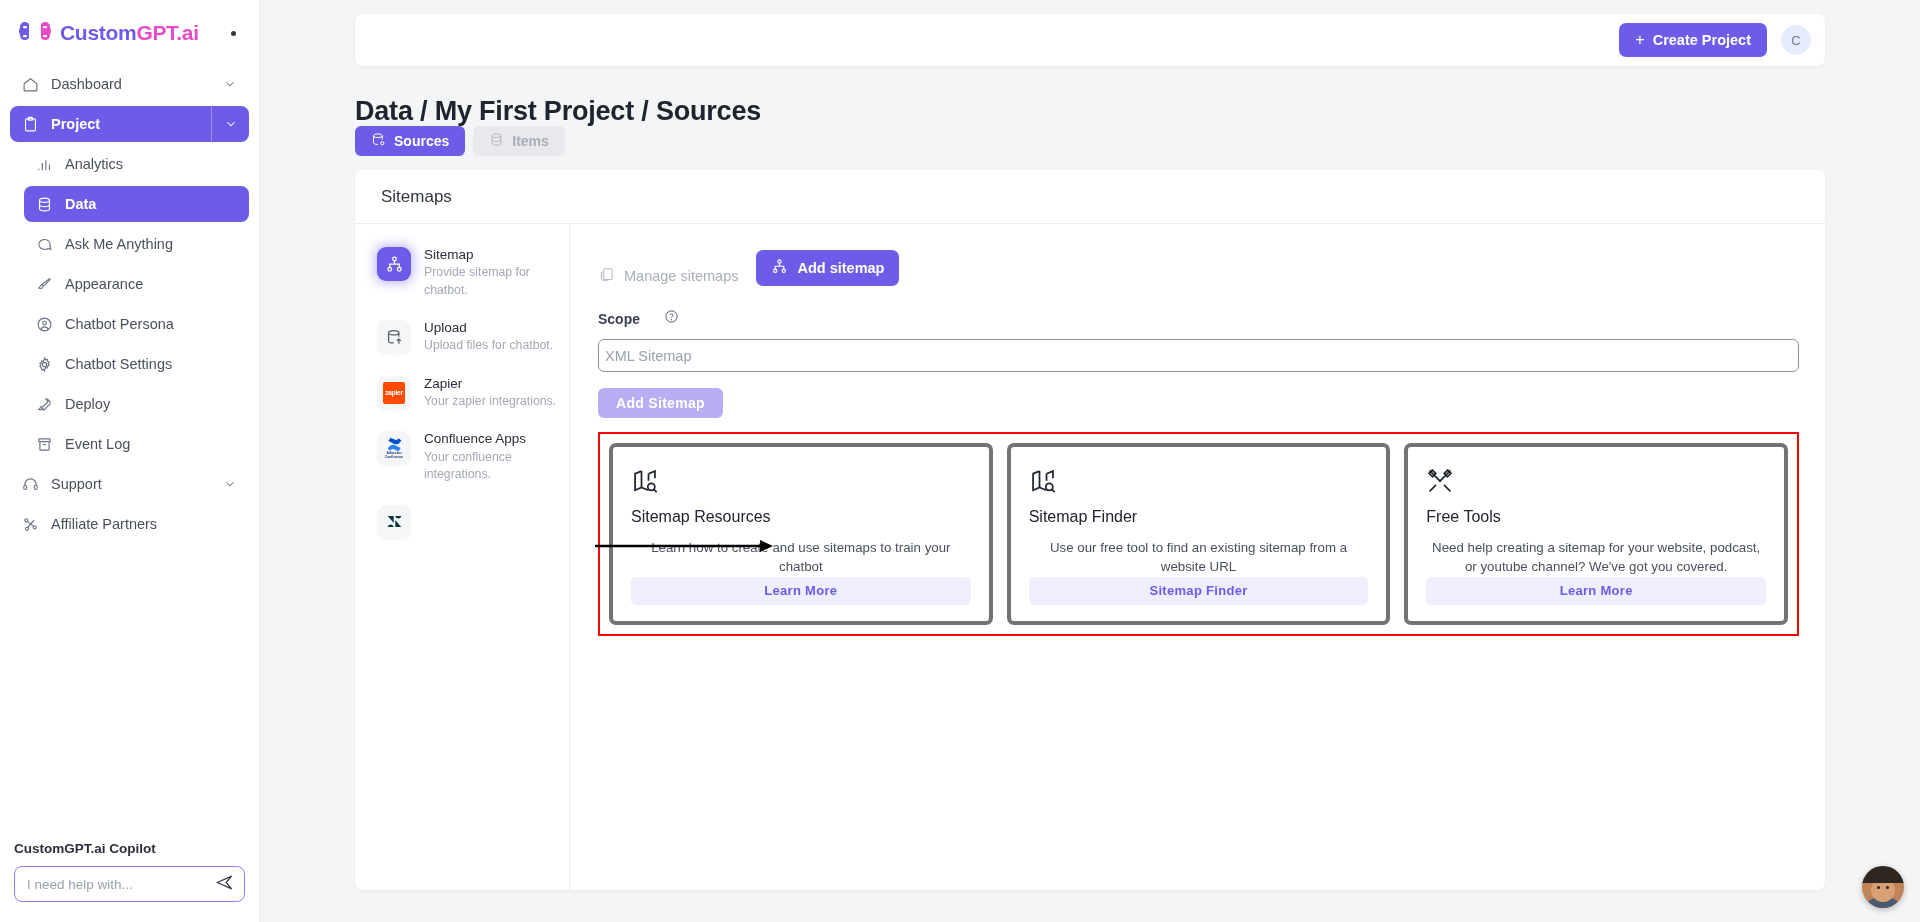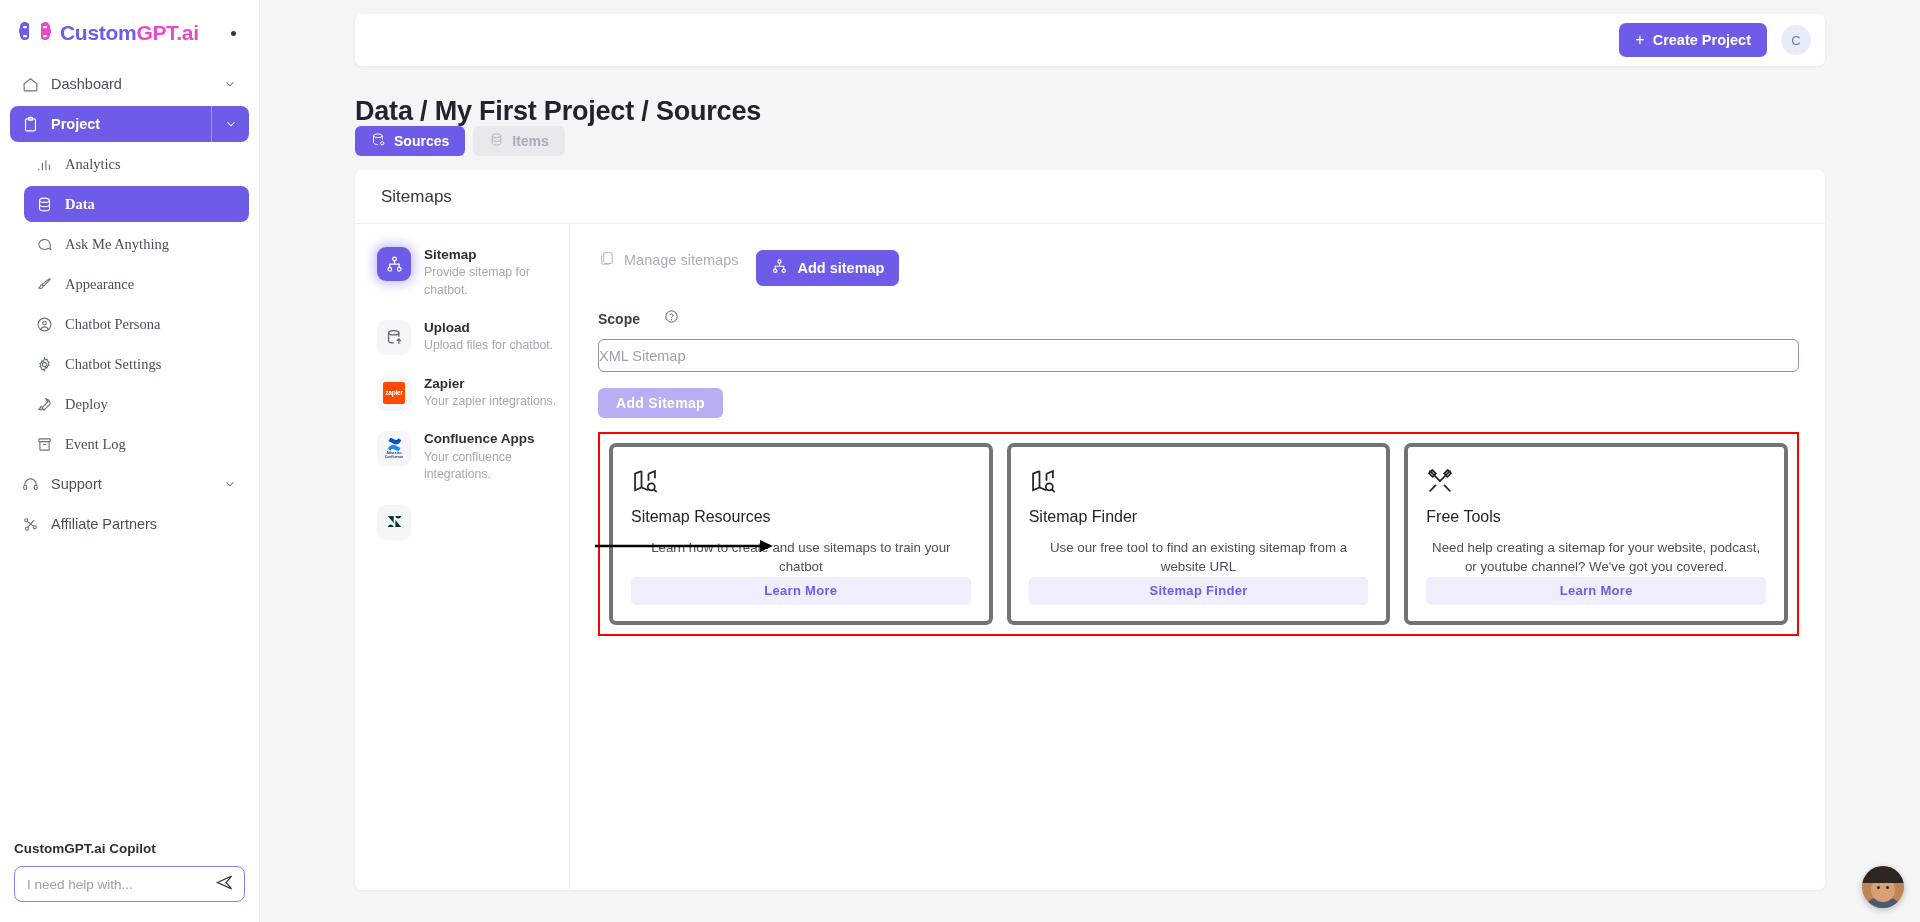--- a/index.html
+++ b/index.html
@@ -51,21 +51,21 @@
   .nav-item.active-solid { background:#6c5ce7; color:#fff; font-weight:bold; position:relative; padding-right:0; }
   .nav-item.active-solid .ic svg { stroke:#fff; }
   .nav-item.active-solid .chev svg { stroke:#fff; }
   .nav-item.active-solid .chev-box {
     width:38px; height:36px; display:flex; align-items:center; justify-content:center;
     border-left:1px solid rgba(255,255,255,.35);
   }
   .nav-item.active-flat { background:#6c5ce7; color:#fff; font-weight:bold; }
   .nav-item.active-flat .ic svg { stroke:#fff; }
 
-  .nav-sub { padding-left:14px;font-family:Liberation Serif, serif; }
+  .nav-sub { padding-left:14px; }
 
   .copilot {
     margin-top:auto; padding:0 14px 20px 14px;
   }
   .copilot-title { font-size:13.5px; font-weight:bold; color:#2b2f3a; margin-bottom:10px; }
   .copilot-box {
     height:36px; border:1.5px solid #8c7ef0; border-radius:8px;
     display:flex; align-items:center; padding:0 10px; gap:8px; background:#fff;
   }
   .copilot-box input {
@@ -134,33 +134,33 @@
   .src-item { display:flex; gap:13px; margin-bottom:18px; cursor:pointer; align-items:flex-start; }
   .src-ic {
     width:34px; height:34px; border-radius:9px; flex:none; margin-top:3px;
     background:#f5f6f8; display:flex; align-items:center; justify-content:center;
     box-shadow:0 1px 2px rgba(0,0,0,.05);
   }
   .src-item.sel .src-ic { background:#6c5ce7; box-shadow:0 0 12px 2px rgba(108,92,231,.45); }
   .src-ic svg { width:19px; height:19px; fill:none; stroke:#5b606d; stroke-width:1.6; }
   .src-item.sel .src-ic svg { stroke:#fff; }
   .src-txt { padding-top:1px; }
-  .src-name { font-size:13.5px; font-weight:bold; color:#2b2f3a; line-height:1.35; }
+  .src-name { font-size:13.5px; font-weight:normal; color:#2b2f3a; line-height:1.35; }
   .src-desc { font-size:12.3px; color:#a3a8b3; line-height:1.42; max-width:140px; }
   .zapier-mark {
     width:22px; height:22px; background:#ff4a00; border-radius:2px;
     display:flex; align-items:center; justify-content:center;
     color:#fff; font-size:6.5px; font-weight:bold; letter-spacing:-0.2px;
   }
   .conf-mark { display:flex; flex-direction:column; align-items:center; }
   .conf-mark svg { width:17px; height:15px; stroke:none; }
   .conf-mark span { font-size:3.4px; color:#1c3d6e; font-weight:bold; line-height:1.1; text-align:center; }
 
   .panel { flex:1; padding:26px 26px 0 28px; position:relative; min-width:0; }
-  .panel-actions { display:flex; align-items:flex-start; gap:18px; }
+  .panel-actions { display:flex; align-items:flex-end; gap:18px; }
   .manage-btn {
     display:flex; align-items:center; gap:9px; background:none; border:none;
     font-size:14.5px; color:#a9aeb9; cursor:pointer; padding:0;
     font-family:"Liberation Sans", sans-serif;
   }
   .manage-btn svg { width:17px; height:17px; fill:none; stroke:#b4b9c3; stroke-width:1.5; }
   .addsitemap-btn {
     background:#6c5ce7; color:#fff; border:none; border-radius:7px;
     height:36px; padding:0 15px; display:flex; align-items:center; gap:9px;
     font-size:14.5px; font-weight:bold; cursor:pointer;
@@ -168,21 +168,21 @@
   }
   .addsitemap-btn svg { width:17px; height:17px; fill:none; stroke:#fff; stroke-width:1.6; }
 
   .scope-row { display:flex; align-items:center; gap:24px; margin-top:23px; }
   .scope-label { font-size:14px; font-weight:bold; color:#3b4050; }
   .help-ic svg { width:15px; height:15px; fill:none; stroke:#4b5060; stroke-width:1.5; }
 
   .scope-input {
     margin-top:11px; width:100%; height:33px;
     border:1.4px solid #8d939e; border-radius:6px;
-    padding:0 0; font-size:14.5px; color:#33373f;
+    padding:0 6px; font-size:14.5px; color:#33373f;
     font-family:"Liberation Sans", sans-serif; outline:none; background:#fff;
   }
   .scope-input::placeholder { color:#9aa0ac; }
 
   .add-sitemap-sub {
     margin-top:16px; background:#b7aef4; color:#fff; border:none;
     border-radius:6px; height:30px; padding:0 18px;
     font-size:14px; font-weight:bold; letter-spacing:.3px; cursor:pointer;
     font-family:"Liberation Sans", sans-serif;
   }

